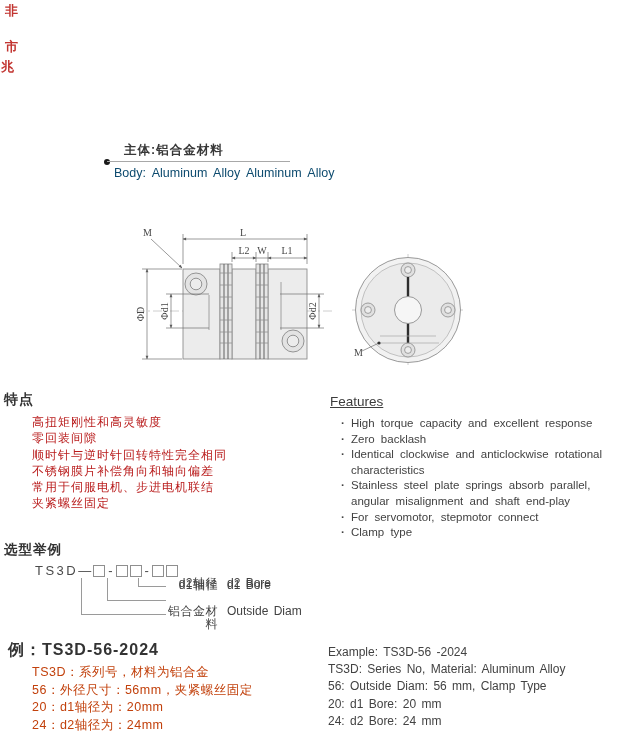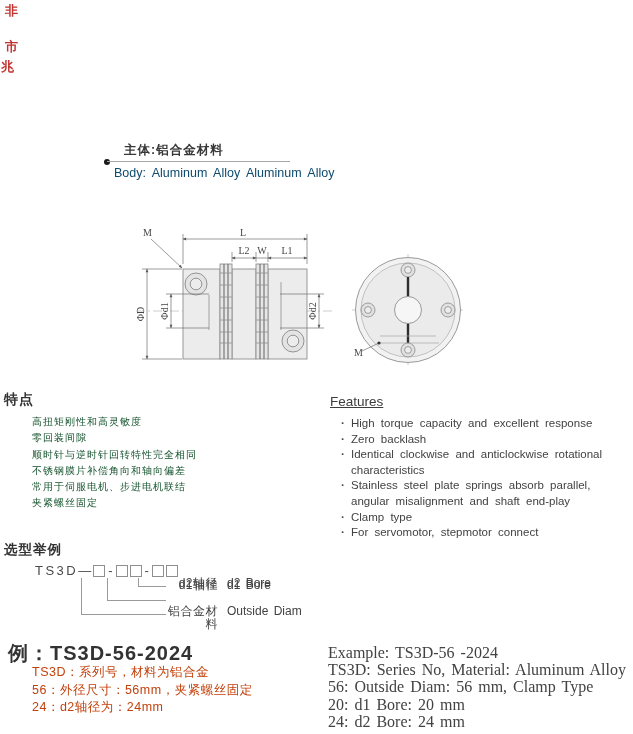--- a/index.html
+++ b/index.html
@@ -13,39 +13,39 @@
   
   .callout-cn{font-size:12.5px;font-weight:bold;letter-spacing:1px;color:#383838;}
   .callout-en{font-size:12.5px;color:#0c4a6e;word-spacing:3px;}
   .callout-line{background:#a8a8a8;height:1px;}
   .callout-dot{width:6px;height:6px;border-radius:50%;background:#1a1a1a;}
   
   .dim-label{font-family:"Liberation Serif","DejaVu Serif",serif;font-size:10px;fill:#474747;}
   
   .sec-heading{font-size:14px;font-weight:bold;color:#333;letter-spacing:1px;}
   .sec-heading-en{font-size:13px;font-weight:bold;color:#3a3a3a;text-decoration:underline;}
-  .cn-list{list-style:none;margin:0;padding:0;font-size:10px;line-height:16.3px;letter-spacing:1px;color:#14532d;}
+  .cn-list{list-style:none;margin:0;padding:0;font-size:12px;line-height:16.3px;letter-spacing:1px;color:#b91c1c;}
   .en-list{list-style:none;margin:0;padding:0;font-size:11.5px;line-height:15.6px;color:#424242;word-spacing:3px;width:292px;}
   .en-list li{padding-left:10px;position:relative;}
   .en-list li::before{content:"\00B7";position:absolute;left:0;top:0;font-weight:bold;}
   
   .order-heading{display:flex;align-items:baseline;gap:8px;}
   .order-code{display:flex;align-items:center;font-size:13px;color:#4a4a4a;letter-spacing:2.5px;}
   .order-code .dash{letter-spacing:0;margin:0 1px 0 0;}
   .order-box{width:10px;height:10px;border:1.2px solid #8f8f8f;display:inline-block;margin:0 1px;background:#fff;}
   .order-hyphen{letter-spacing:0;margin:0 2px;}
   .lshape{border-left:1px solid #9a9a9a;border-bottom:1px solid #9a9a9a;}
   .order-row{display:flex;font-size:12px;color:#424242;line-height:13px;}
   .order-row .cn{display:inline-block;width:50px;text-align:right;letter-spacing:.5px;}
   .order-row .en{margin-left:9px;word-spacing:2px;}
   
-  .example-heading{font-size:20px;font-weight:bold;color:#333;letter-spacing:1px;}
+  .example-heading{font-size:16px;font-weight:bold;color:#333;letter-spacing:1px;}
   .ex-list{list-style:none;margin:0;padding:0;}
   .ex-cn{font-size:12.5px;line-height:17.6px;letter-spacing:.5px;color:#c2410c;}
-  .ex-en{font-size:16px;line-height:17.2px;color:#424242;word-spacing:2px;font-family:Liberation Serif, serif;}
+  .ex-en{font-size:12px;line-height:17.2px;color:#424242;word-spacing:2px;}
 </style>
 </head>
 <body>
 
 <div class="page">
 
   <div class="abs red-mark" style="left:5px;top:4px;">非</div>
   <div class="abs red-mark" style="left:5px;top:40px;">市</div>
   <div class="abs red-mark" style="left:1px;top:60px;">兆</div>
 
@@ -192,22 +192,22 @@
     <li>常用于伺服电机、步进电机联结</li>
     <li>夹紧螺丝固定</li>
   </ul>
 
   <div class="abs sec-heading-en" style="left:330px;top:394px;font-weight:normal;font-size:13.5px;color:#3c3c3c;">Features</div>
   <ul class="abs en-list" style="left:341px;top:416px;">
     <li>High torque capacity and excellent response</li>
     <li>Zero backlash</li>
     <li>Identical clockwise and anticlockwise rotational characteristics</li>
     <li>Stainless steel plate springs absorb parallel, angular misalignment and shaft end-play</li>
+    <li>For servomotor, stepmotor connect</li>
     <li>Clamp type</li>
-    <li>For servomotor, stepmotor connect</li>
   </ul>
 
   <div class="abs order-heading" style="left:4px;top:541px;">
     <span class="sec-heading" style="font-size:13.5px;">选型举例</span>
   </div>
 
   <div class="abs order-code" style="left:35px;top:563px;">
     <span>TS3D</span>
       <span class="dash">—</span>
       <span class="order-box"></span>
@@ -233,20 +233,21 @@
   </div>
   <div class="abs order-row" style="left:168px;top:605px;">
     <span class="cn">铝合金材料</span>
     <span class="en">Outside Diam</span>
   </div>
 
   <div class="abs example-heading" style="left:8px;top:640px;">例：TS3D-56-2024</div>
   <ul class="abs ex-list ex-cn" style="left:32px;top:664px;">
     <li>TS3D：系列号，材料为铝合金</li>
     <li>56：外径尺寸：56mm，夹紧螺丝固定</li>
+    <li>20：d1轴径为：20mm</li>
     <li>24：d2轴径为：24mm</li>
   </ul>
   <ul class="abs ex-list ex-en" style="left:328px;top:644px;">
     <li>Example: TS3D-56 -2024</li>
     <li>TS3D: Series No, Material: Aluminum Alloy</li>
     <li>56: Outside Diam: 56 mm, Clamp Type</li>
     <li>20: d1 Bore: 20 mm</li>
     <li>24: d2 Bore: 24 mm</li>
   </ul>
 

